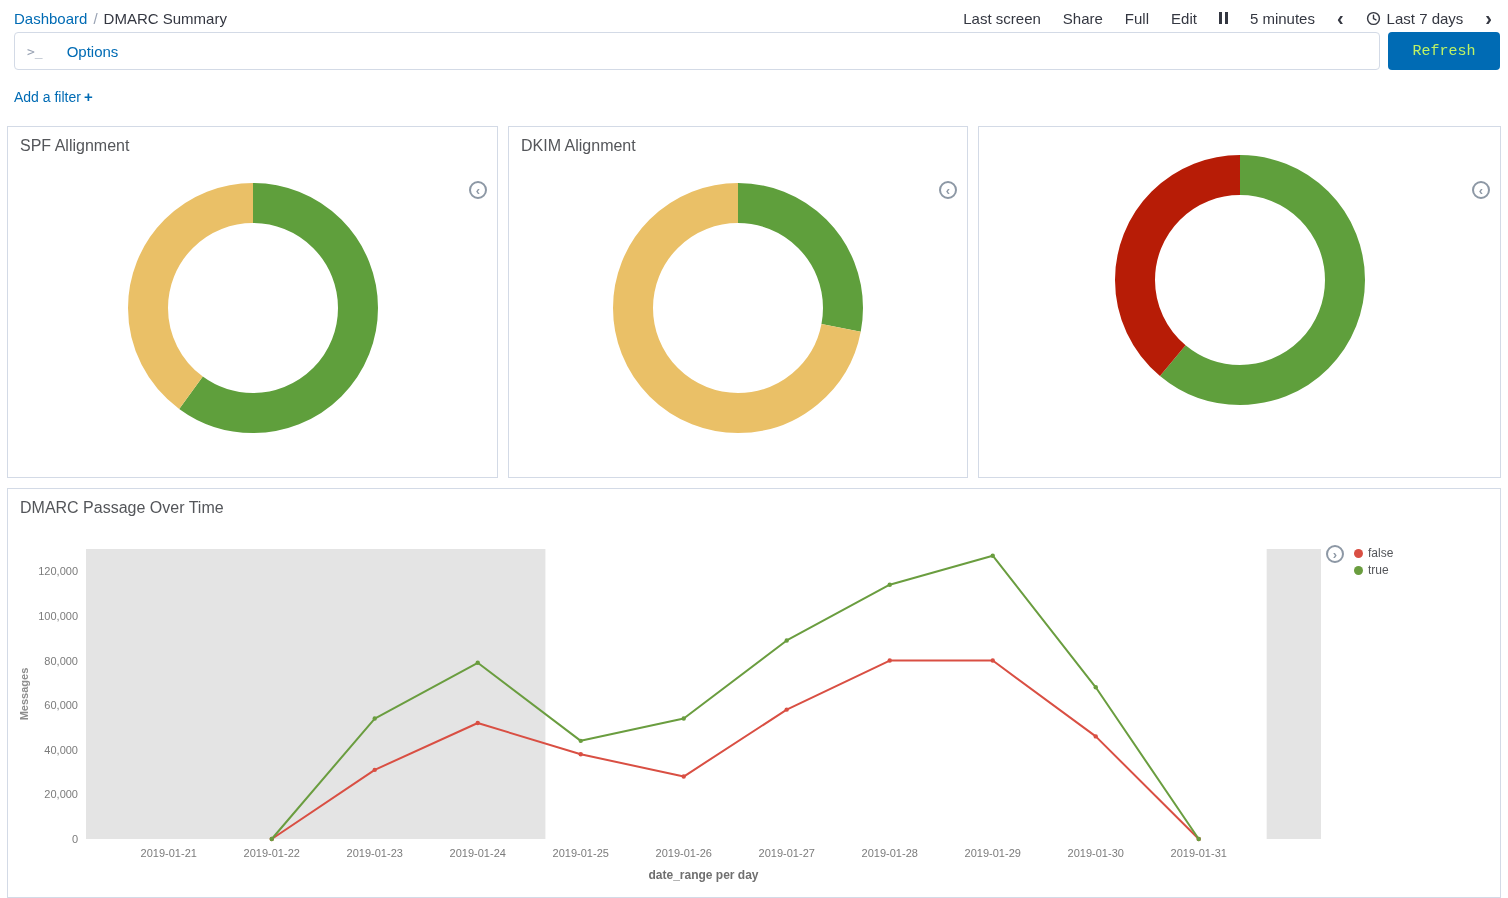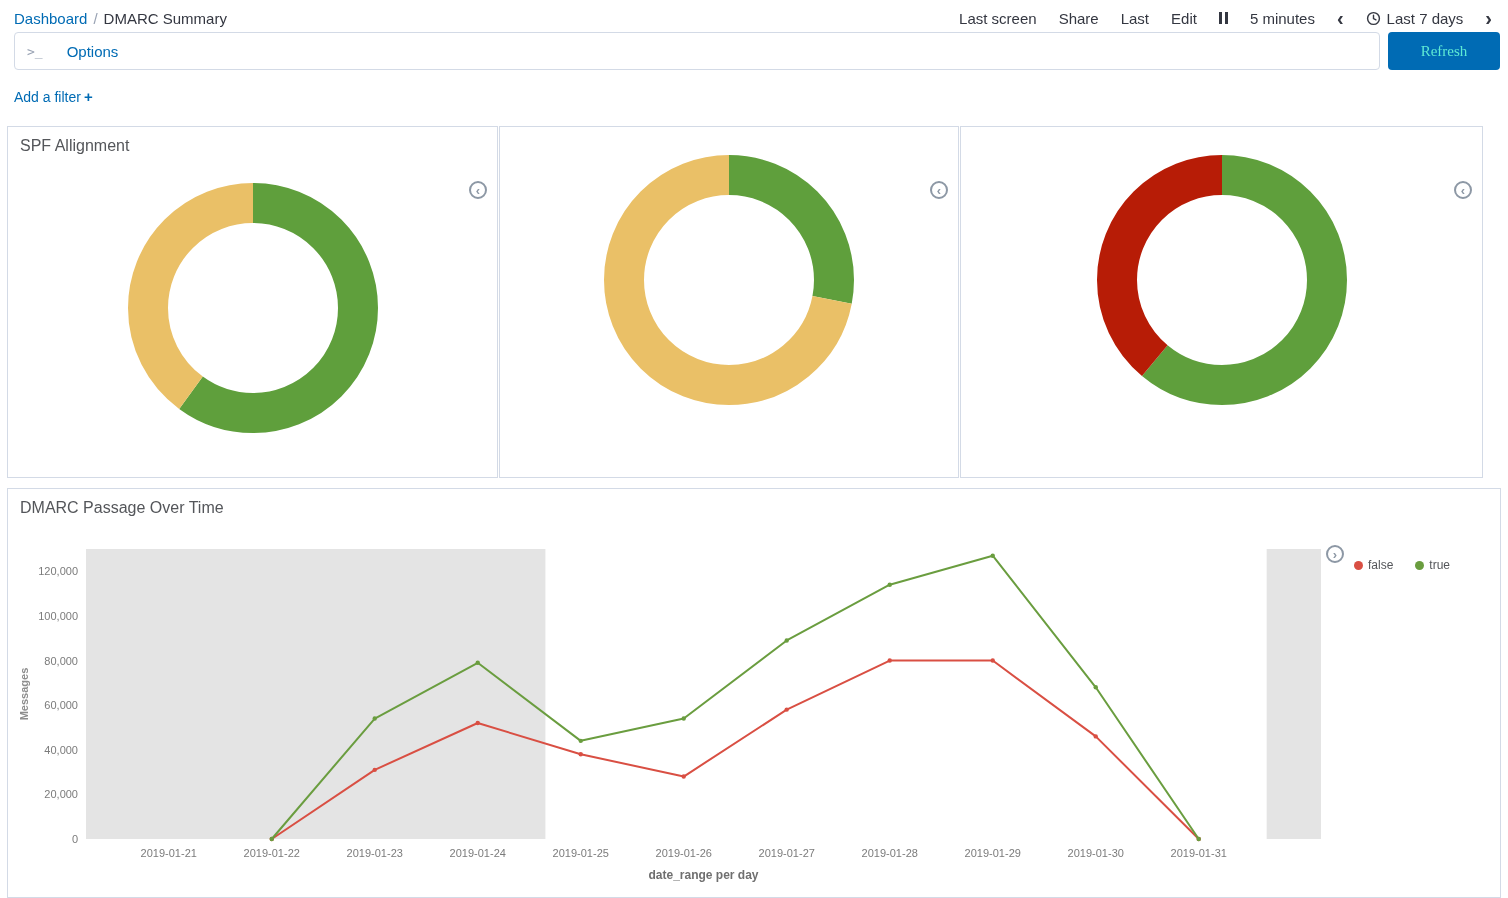--- a/index.html
+++ b/index.html
@@ -21,64 +21,64 @@
   .timep{display:flex;align-items:center;gap:6px;cursor:pointer}
   
   .search-row{display:flex;margin:2px 8px 0 14px;align-items:center}
   .search-box{flex:1;display:flex;align-items:center;border:1px solid #D3DAE6;
     border-radius:4px;height:38px;box-sizing:border-box;background:#fff}
   .prompt{color:#98A2B3;font-family:"DejaVu Sans Mono",monospace;font-size:13px;padding:0 8px 0 12px}
   .search-box input{flex:1;border:none;outline:none;font-size:15px;color:#343741;background:transparent;
     font-family:"Liberation Sans",sans-serif}
   .search-box input::placeholder{color:#98A2B3}
   .options{color:#006BB4;margin:12px 16px;font-size:15px;text-decoration:none;cursor:pointer}
-  .refresh{margin-left:8px;width:112px;height:38px;background:#006BB4;color:#5eead4;border:none;
-    border-radius:4px;font-size:15px;cursor:pointer;font-family:Liberation Serif, serif}
+  .refresh{margin-left:8px;width:112px;height:38px;background:#006BB4;color:#bef264;border:none;
+    border-radius:4px;font-size:15px;cursor:pointer;font-family:Liberation Mono, monospace}
   
   .filter-row{margin:18px 14px 12px;font-size:14px;height:18px}
   .addf{color:#006BB4;text-decoration:none;cursor:pointer}
   .addf .plus{font-weight:700;margin-left:3px;font-size:15px}
   
-  .row{display:flex;gap:1px;margin:20px 7px 0}
+  .row{display:flex;gap:10px;margin:20px 7px 0}
   .panel{position:relative;border:1px solid #D3DAE6;background:#fff;box-sizing:border-box}
   .donut-panel{height:352px}
   .panel-title{padding:10px 12px 0;font-size:16px;color:#54565A}
   .collapse{position:absolute;top:54px;right:10px;width:18px;height:18px;border-radius:50%;
     border:2px solid #8d98a5;color:#8d98a5;background:#fff;display:flex;align-items:center;
     justify-content:center;font-size:13px;line-height:1;cursor:pointer;padding:0;box-sizing:border-box;
     font-weight:700}
   .donut-wrap{display:flex;justify-content:center;margin-top:28px}
   .bottom-panel{margin:10px 7px 0;height:410px}
   .chart-area{position:absolute;left:0;top:54px}
   svg{font-family:"Liberation Sans",sans-serif}
   .tick{font-size:11px;fill:#7b7b7b}
   .alabel{font-size:11px;font-weight:700;fill:#8d8d8d}
   .xlabel{font-size:12px;font-weight:700;fill:#6f6f6f}
-  .legend{position:absolute;left:1346px;top:69px;display:flex;gap:22px;
+  .legend{position:absolute;left:1346px;top:57px;display:flex;flex-direction:column;gap:3px;
     font-size:12px;color:#54565A}
   .legend-item{display:flex;align-items:center;gap:5px;cursor:pointer}
   .dot{width:9px;height:9px;border-radius:50%;display:inline-block}
   .round-btn{position:absolute;left:1318px;top:56px;width:18px;height:18px;border-radius:50%;
     border:2px solid #8d98a5;color:#8d98a5;background:#fff;display:flex;align-items:center;
     justify-content:center;font-size:13px;line-height:1;cursor:pointer;padding:0;box-sizing:border-box;
     font-weight:700}
 </style>
 </head>
 <body>
 
 <div class="topbar">
   <div class="crumbs">
     <a>Dashboard</a>
     <span class="sep">/</span>
     <span>DMARC Summary</span>
   </div>
   <div class="nav">
     <span class="navlink">Last screen</span>
     <span class="navlink">Share</span>
-    <span class="navlink">Last</span>
+    <span class="navlink">Full</span>
     <span class="navlink">Edit</span>
     <span class="pause">
         <i></i>
         <i></i>
       </span>
     <span class="navlink">5 minutes</span>
     <span class="chev">‹</span>
     <span class="timep">
       <svg width="15" height="15" viewBox="0 0 16 16">
         <circle cx="8" cy="8" r="6.3" fill="none" stroke="#343741" stroke-width="1.5"></circle>
@@ -107,20 +107,21 @@
     <div class="panel-title">SPF Allignment</div>
     <button class="collapse">‹</button>
     <div class="donut-wrap">
         <svg viewBox="0 0 250 250" width="250" height="250">
           <circle cx="125" cy="125" r="105" fill="none" stroke="#5f9f3c" stroke-width="40" stroke-dasharray="395.84067435231395 659.7344572538566" stroke-dashoffset="0" transform="rotate(-90 125 125)"></circle>
           <circle cx="125" cy="125" r="105" fill="none" stroke="#eac067" stroke-width="40" stroke-dasharray="263.89378290154264 659.7344572538566" stroke-dashoffset="-395.84067435231395" transform="rotate(-90 125 125)"></circle>
         </svg>
       </div>
   </div>
   <div class="panel donut-panel" style="width:460px">
+    <div class="panel-title">DKIM Alignment</div>
     <button class="collapse">‹</button>
     <div class="donut-wrap">
         <svg viewBox="0 0 250 250" width="250" height="250">
           <circle cx="125" cy="125" r="105" fill="none" stroke="#5f9f3c" stroke-width="40" stroke-dasharray="184.72564803107986 659.7344572538566" stroke-dashoffset="0" transform="rotate(-90 125 125)"></circle>
           <circle cx="125" cy="125" r="105" fill="none" stroke="#eac067" stroke-width="40" stroke-dasharray="475.00880922277673 659.7344572538566" stroke-dashoffset="-184.72564803107986" transform="rotate(-90 125 125)"></circle>
         </svg>
       </div>
   </div>
   <div class="panel donut-panel" style="width:523px">
     <button class="collapse">‹</button>

